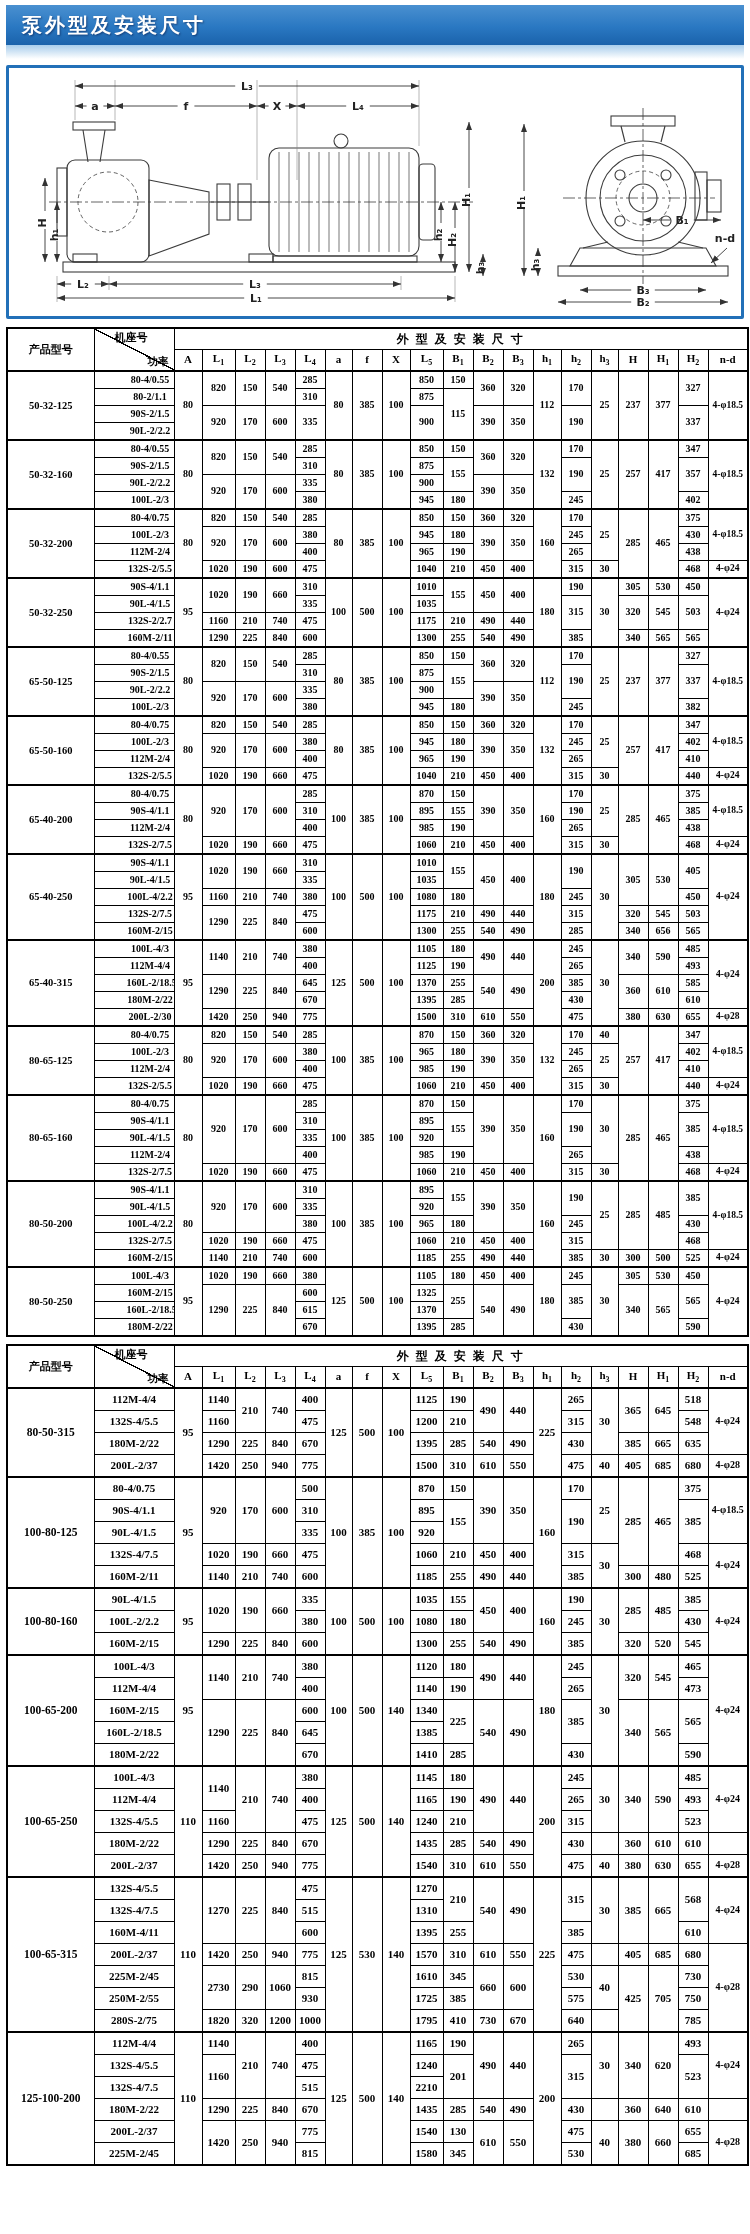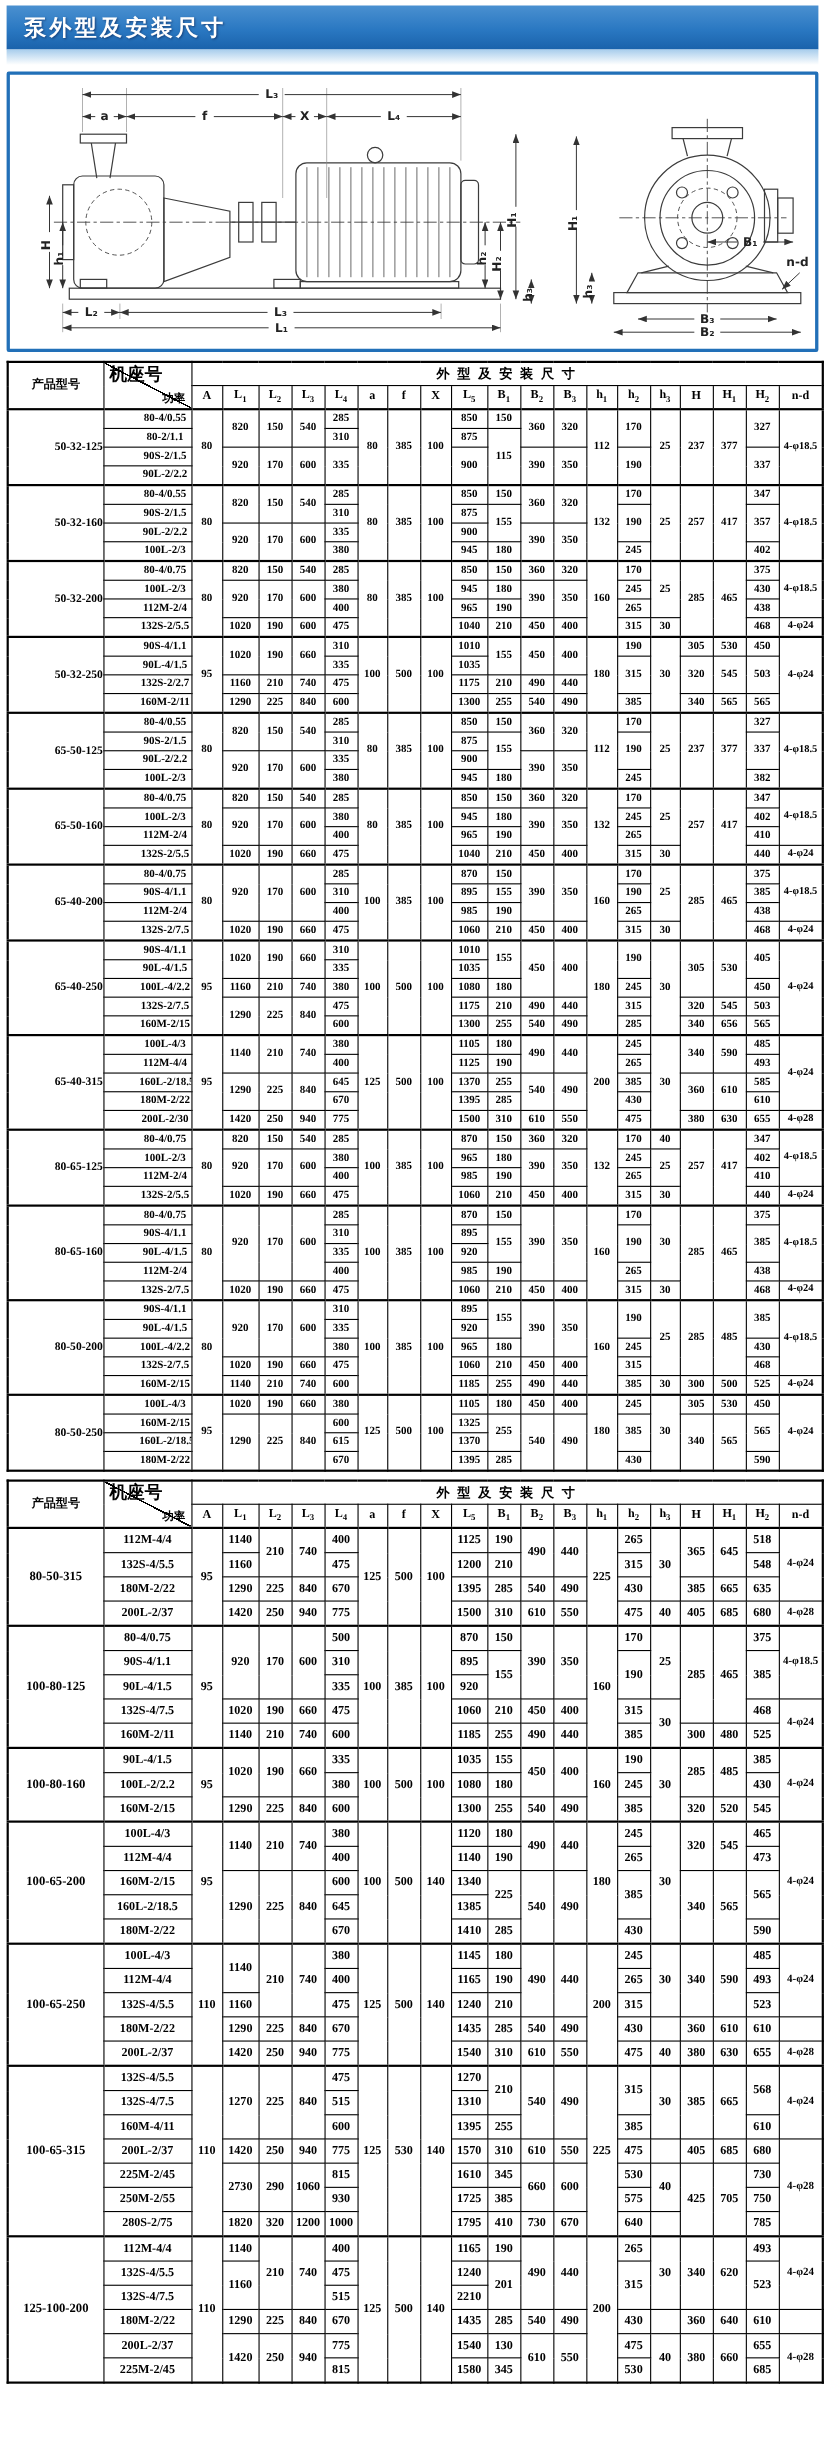--- a/index.html
+++ b/index.html
@@ -15,31 +15,31 @@
   .dim-table{border-collapse:collapse;table-layout:fixed;width:741px;margin:0 auto 7px auto;
     font-family:"Liberation Serif",serif;font-weight:bold;color:#000;border:2px solid #000;}
   .dim-table td,.dim-table th{border:1px solid #000;text-align:center;vertical-align:middle;
     padding:0;overflow:hidden;white-space:nowrap;line-height:1.05;}
   .dim-table th{font-size:11px;height:20px;}
   .dim-table .group-h{font-size:12px;letter-spacing:2px;}
   .dim-table .col-h{font-size:11px;}
   .dim-table sub{font-size:8px;}
   .t1 tbody td{height:16px;font-size:10px;}
   .t2 tbody td{height:21px;font-size:11px;}
-  .t1 td.model{font-size:10.5px;text-align:right;}
+  .t1 td.model{font-size:10.5px;}
   .t2 td.model{font-size:11.5px;}
   .t1 td.frm{font-size:10px;padding-left:32px;}
   .t2 td.frm{font-size:11px;}
   .t1 td.nd{font-size:9.5px;}
   .t2 td.nd{font-size:10px;}
   tr.blk td{border-top:2px solid #000;}
   .corner{position:relative;padding:0;}
   .corner .diag{position:absolute;inset:0;
     background:linear-gradient(to top right,transparent calc(50% - 0.7px),#000 calc(50% - 0.7px),#000 calc(50% + 0.7px),transparent calc(50% + 0.7px));}
-  .corner .fr{position:absolute;top:3px;left:5px;font-size:16px;}
+  .corner .fr{position:absolute;top:3px;left:20px;font-size:11px;}
   .corner .pw{position:absolute;bottom:3px;right:5px;font-size:10.5px;}
 </style>
 </head>
 <body>
 
 <div class="page">
 
   <div class="title-bar">
     <span>泵外型及安装尺寸</span>
   </div>

